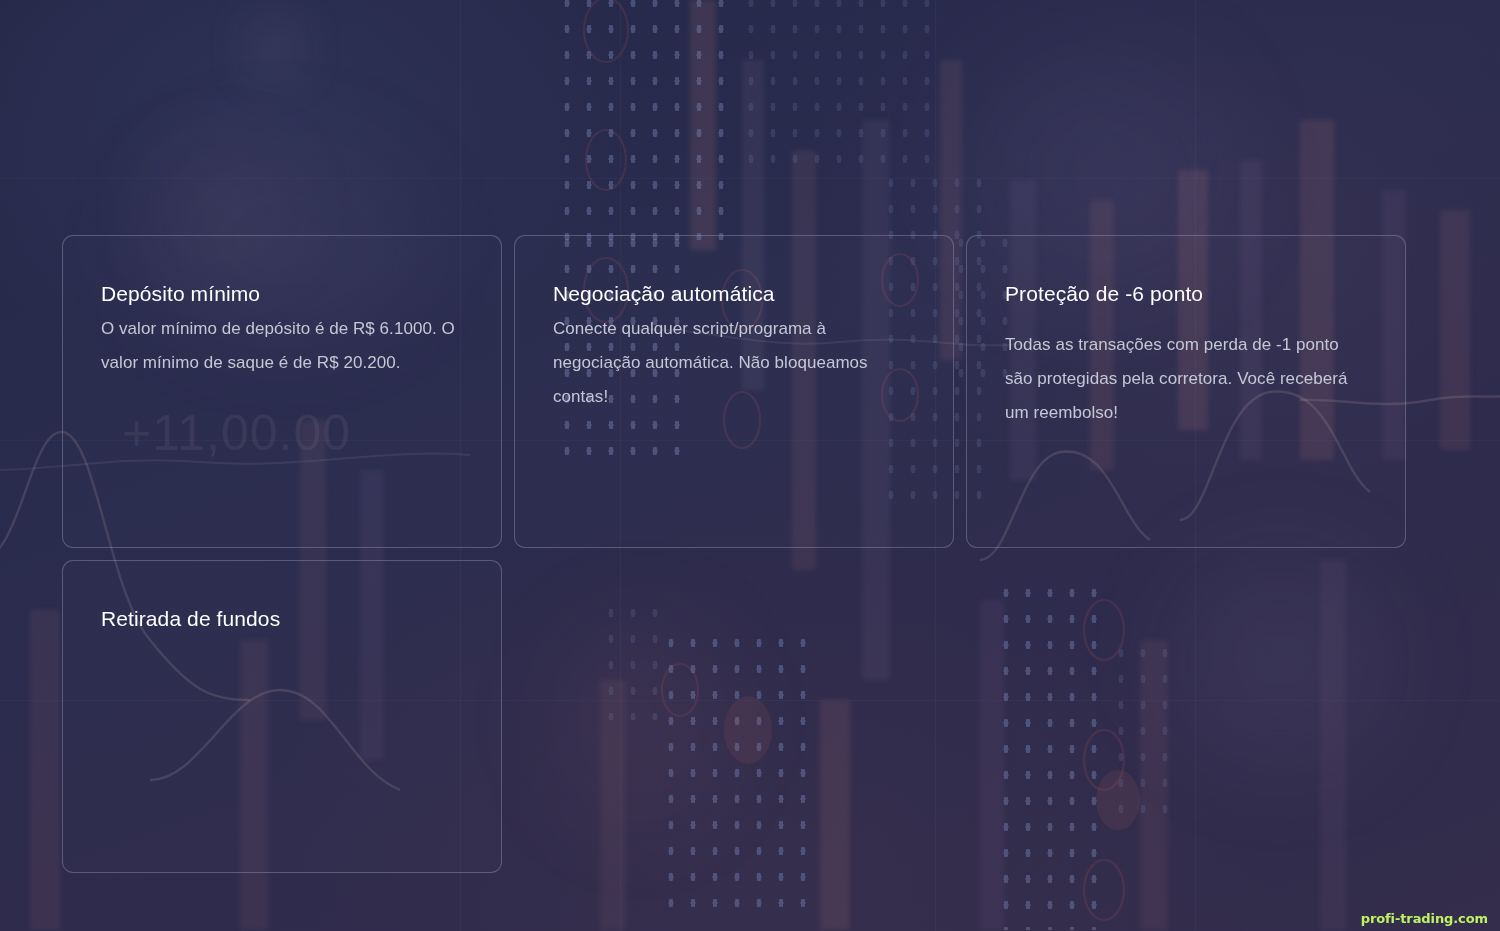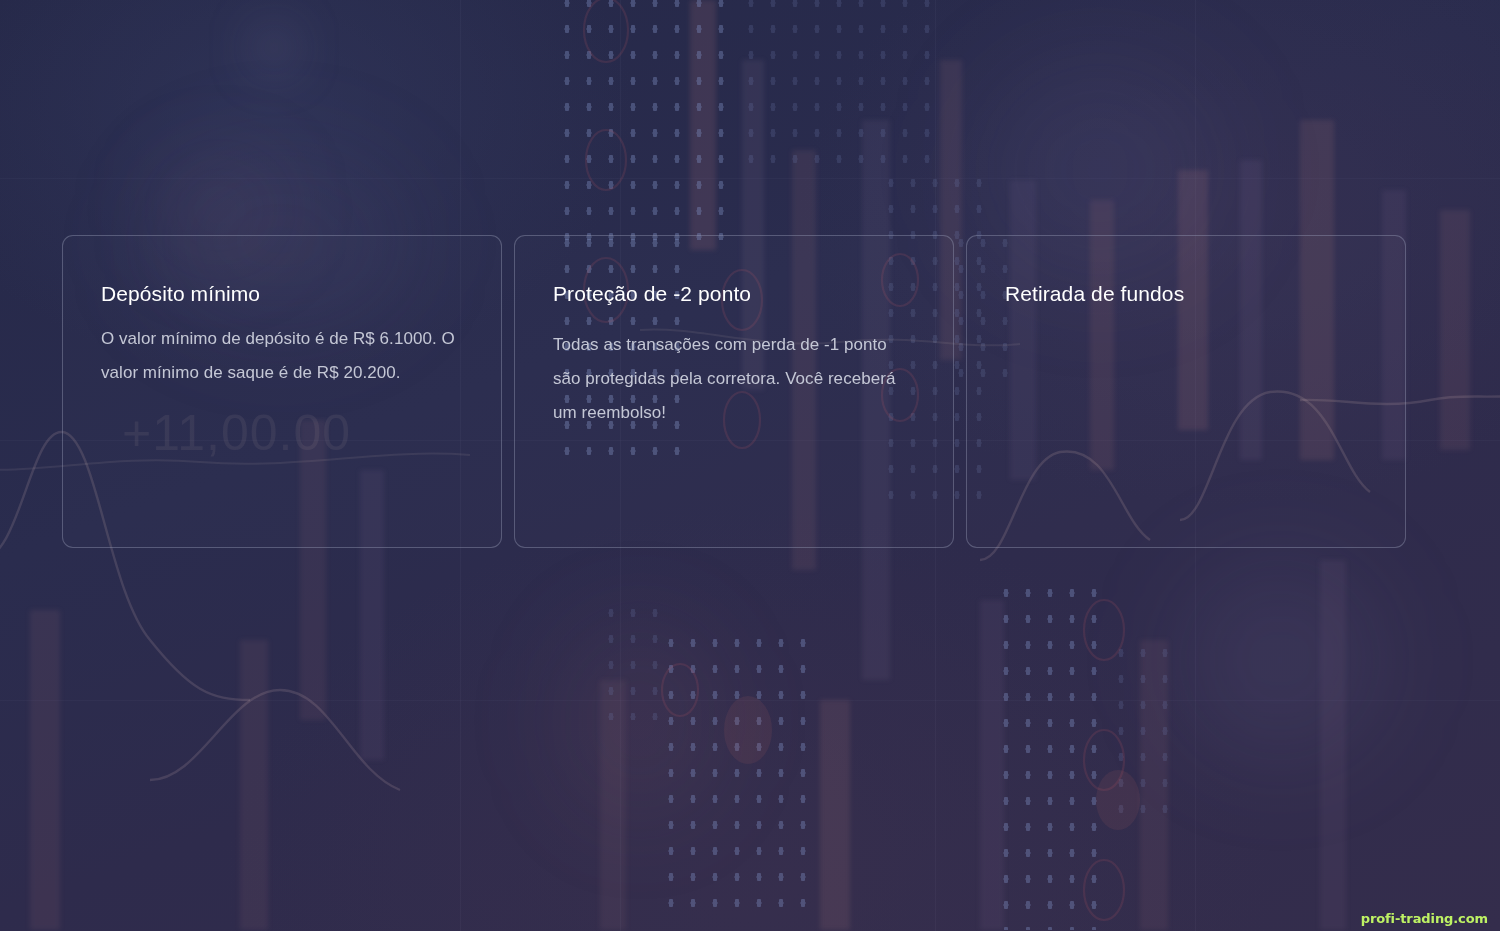--- a/index.html
+++ b/index.html
@@ -128,21 +128,21 @@
 
   .card-title {
     color: #ffffff;
     font-size: 21px;
     font-weight: 400;
     line-height: 1.72;
     letter-spacing: 0.1px;
   }
 
   .card-body {
-    margin-top: 10px;
+    margin-top: 0;
     color: #c4c7d5;
     font-size: 17px;
     font-weight: 400;
     line-height: 2.0;
     letter-spacing: 0.05px;
   }
 
   .card.tall .card-body { margin-top: 16px; }
 
   .watermark {
@@ -250,24 +250,28 @@
 
 
   <div class="grid">
 
     <div class="card">
       <div class="card-title">Depósito mínimo</div>
       <div class="card-body">O valor mínimo de depósito é de R$ 6.1000. O valor mínimo de saque é de R$ 20.200.</div>
     </div>
 
 
+    <div class="card">
+      <div class="card-title">Negociação automática</div>
+      <div class="card-body">Conecte qualquer script/programa à negociação automática. Não bloqueamos contas!</div>
+    </div>
 
 
     <div class="card tall">
-      <div class="card-title">Proteção de -2 ponto</div>
+      <div class="card-title">Proteção de -6 ponto</div>
       <div class="card-body">Todas as transações com perda de -1 ponto são protegidas pela corretora. Você receberá um reembolso!</div>
     </div>
 
     <div class="card tall">
       <div class="card-title">Retirada de fundos</div>
     </div>
 
   </div>
 
   <div class="watermark">profi-trading.com</div>

